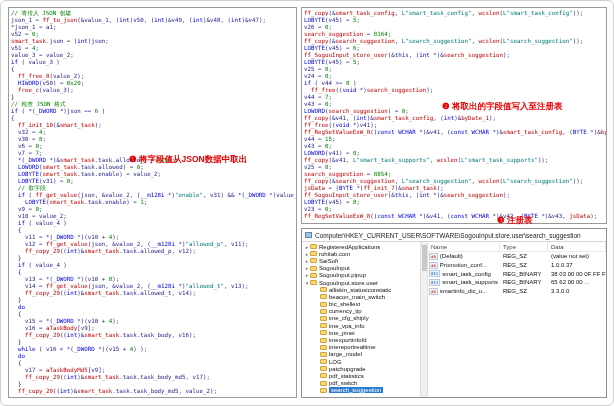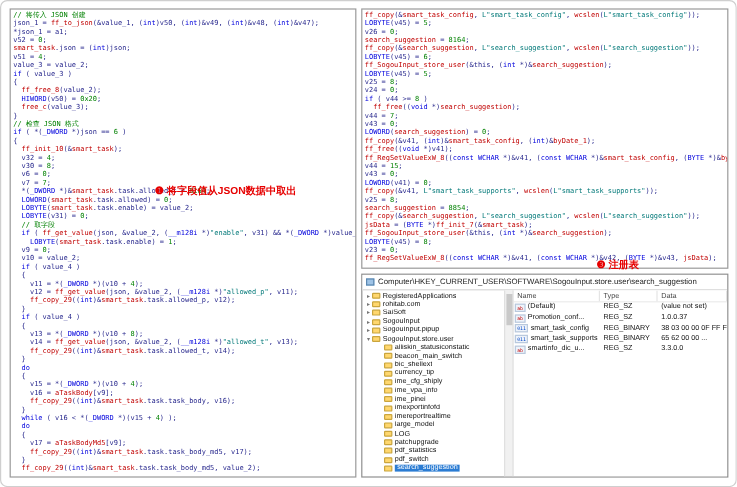--- a/index.html
+++ b/index.html
@@ -302,15 +302,16 @@
               </span>
               <span class="vcol type">REG_SZ</span>
               <span class="vcol data">3.3.0.0</span>
             </div>
           </div>
       </div>
     </div>
   </div>
 
   <div class="ann" id="ann1">❶ 将字段值从JSON数据中取出</div>
+  <div class="ann" id="ann2">❷ 将取出的字段值写入至注册表</div>
   <div class="ann" id="ann3">❸ 注册表</div>
 
 </div>
 
 </body></html>

